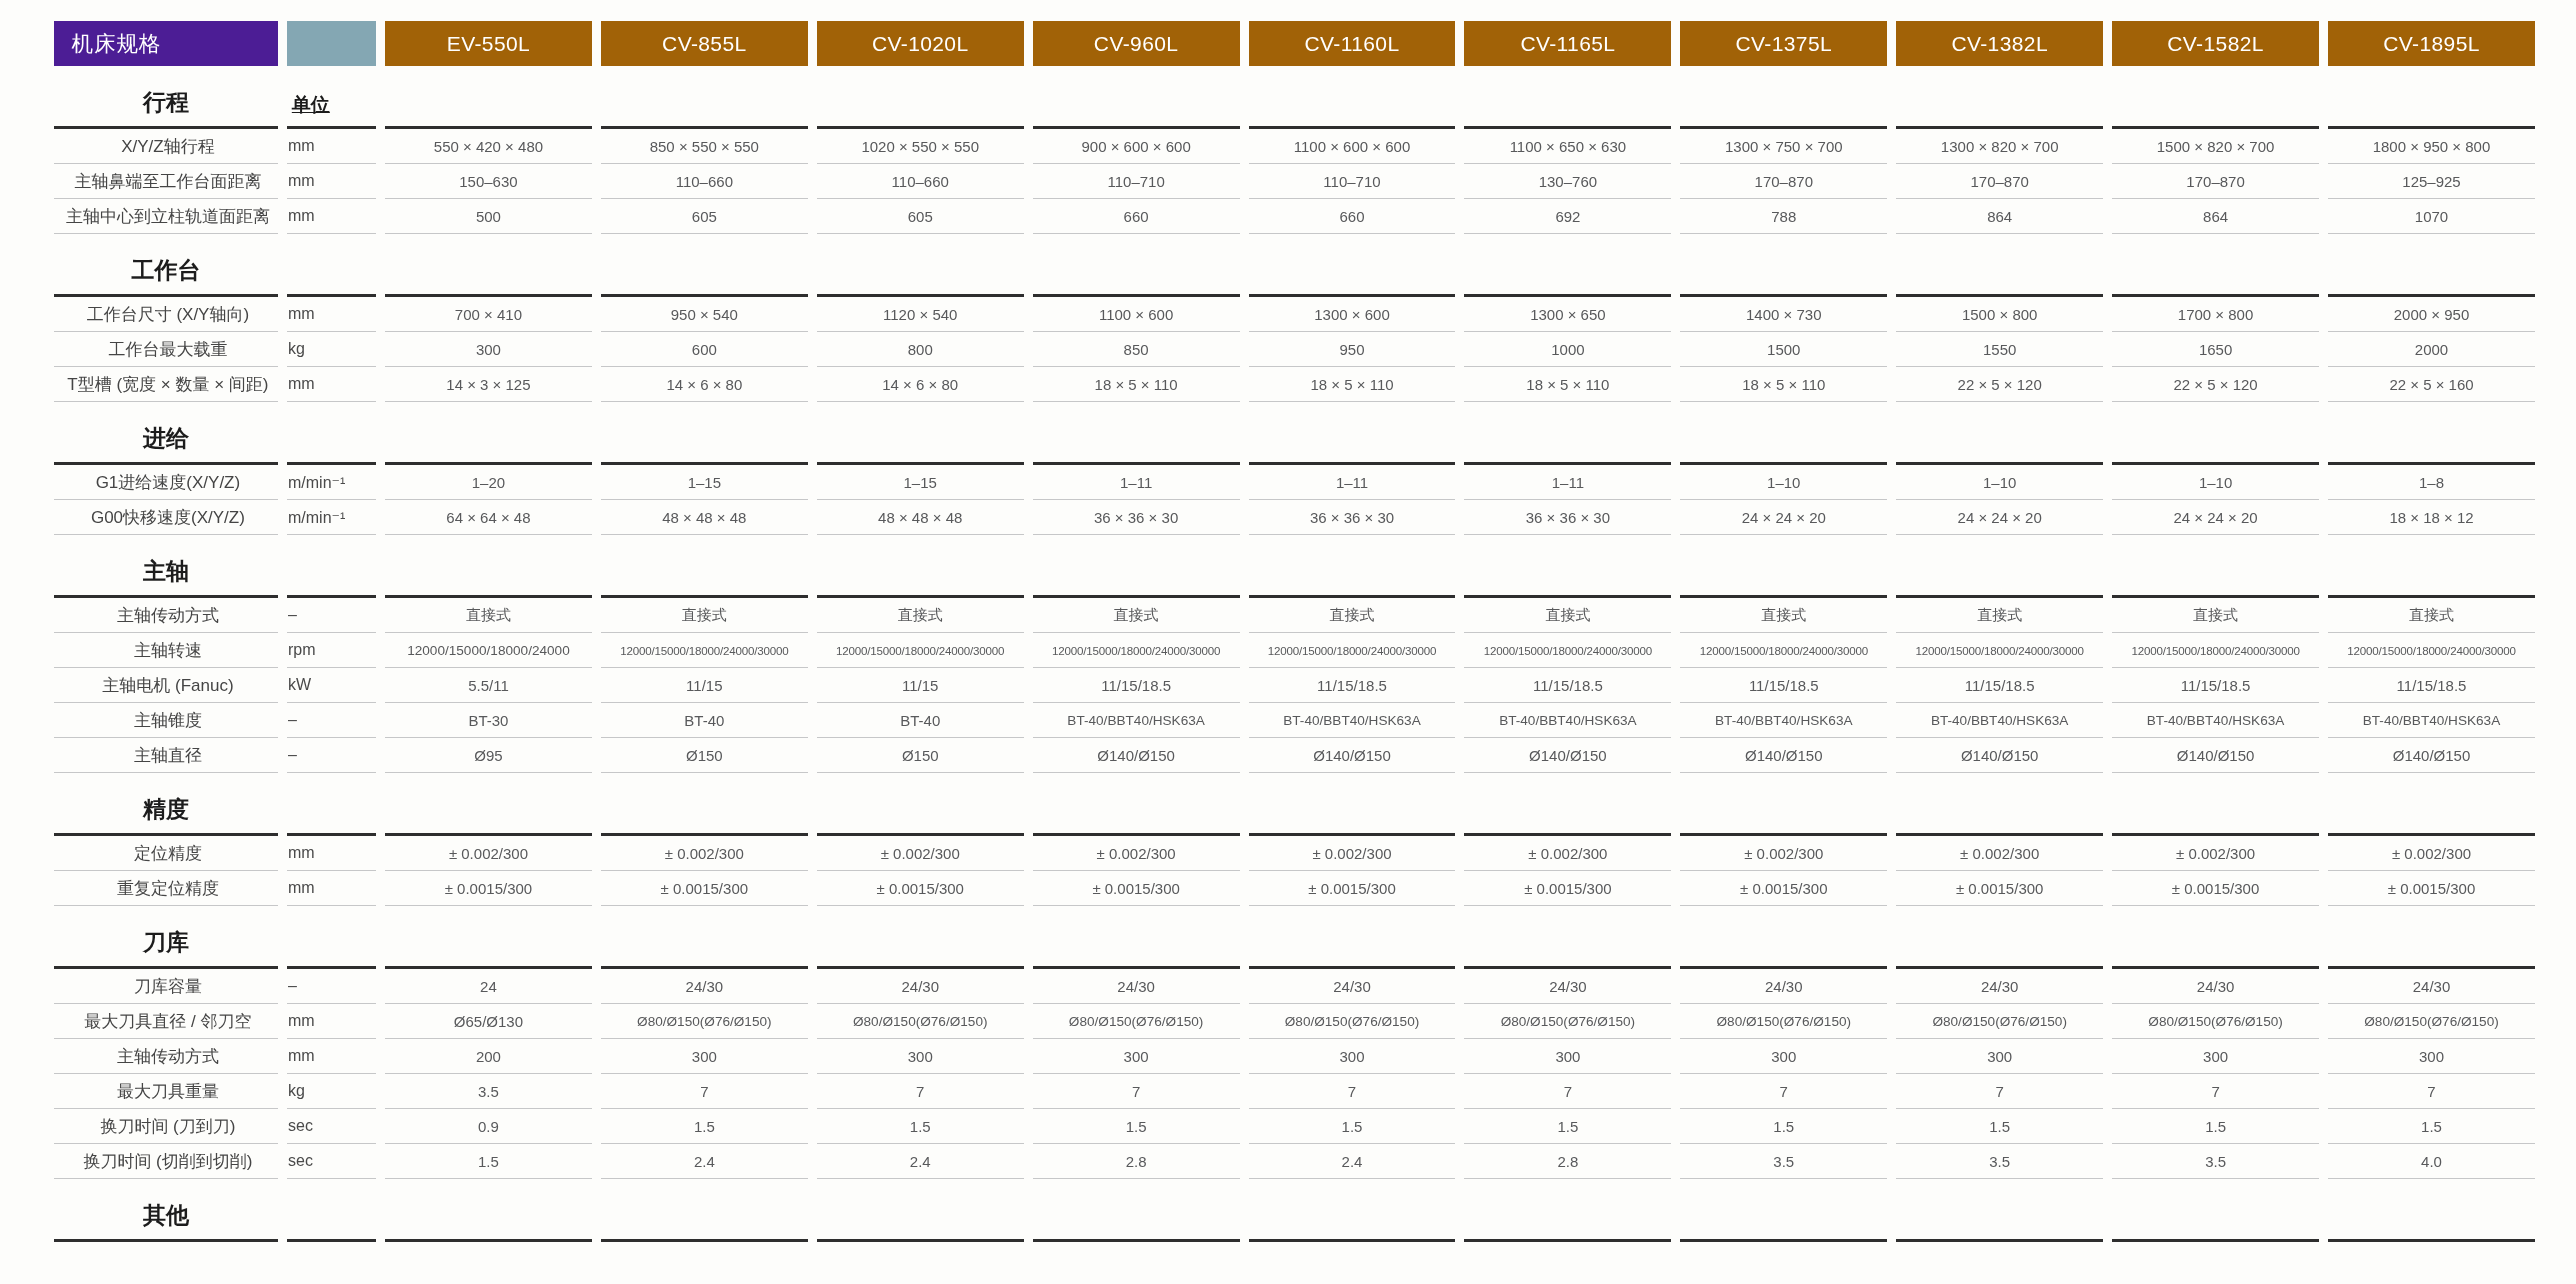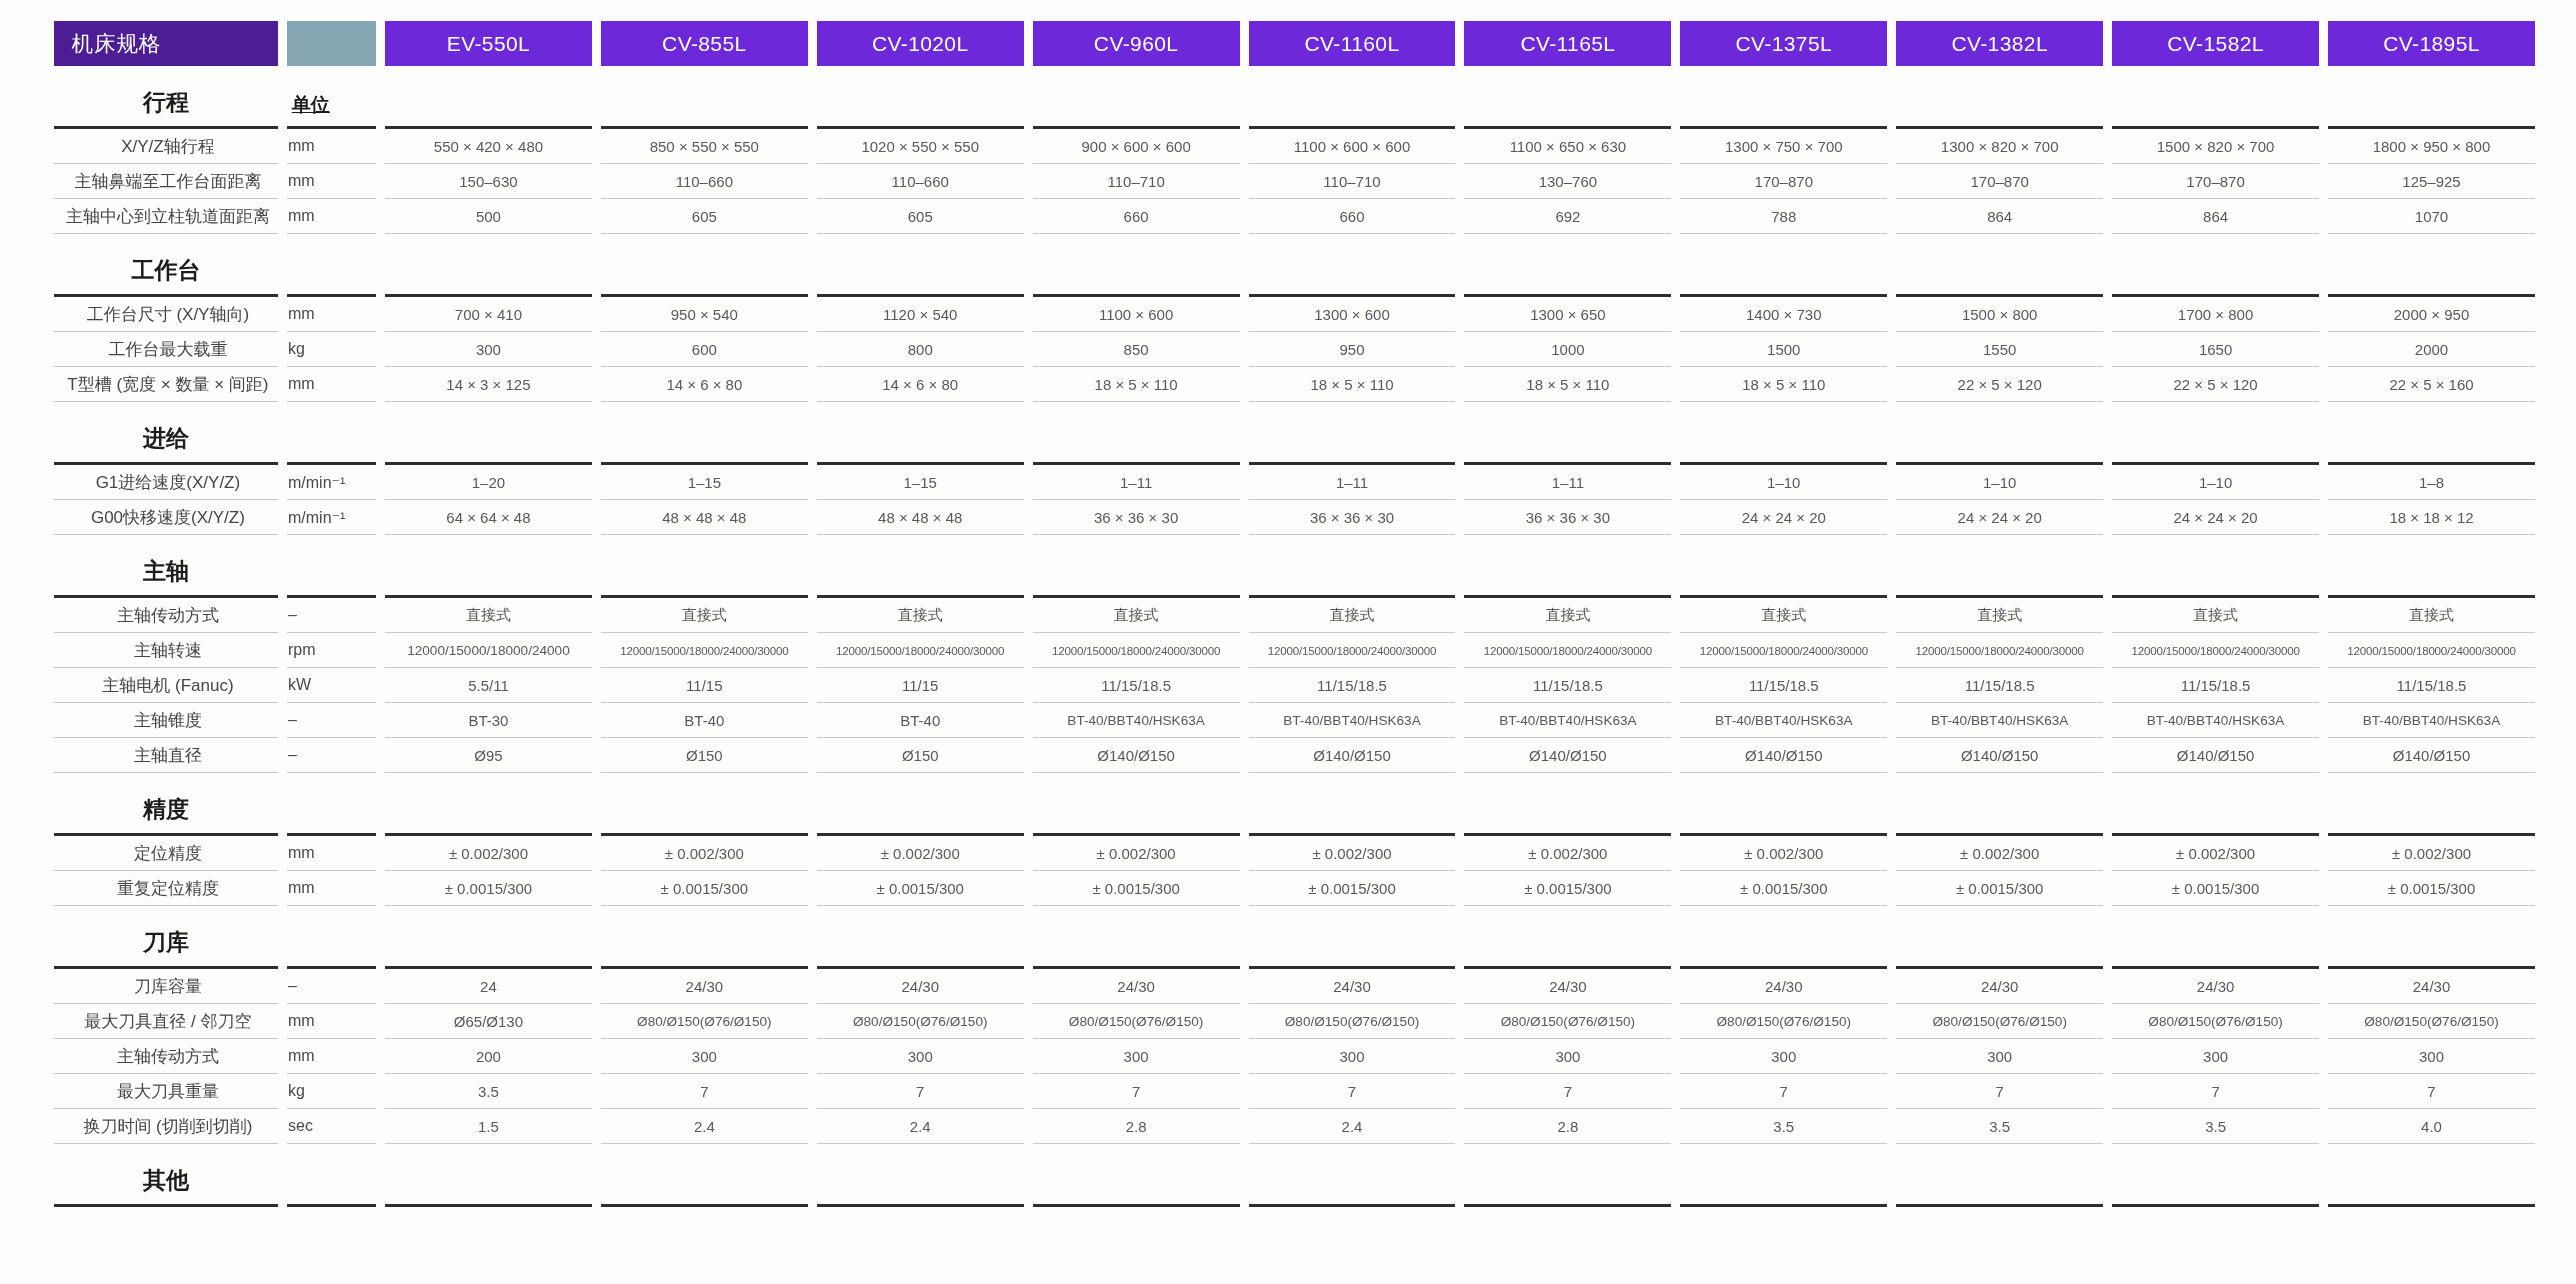--- a/index.html
+++ b/index.html
@@ -35,21 +35,21 @@
     background: #4c1d95;
     color: #ffffff;
     font-size: 21.6px;
     padding-left: 17.6px;
     letter-spacing: 0.8px;
   }
   td.brand-empty {
     background: #84a7b3;
   }
   th.model-th {
-    background: #6d28d9;
+    background: #a16207;
     color: #ffffff;
     font-size: 21px;
     font-weight: normal;
     text-align: center;
     letter-spacing: 0.4px;
   }
 
   
   tr.title-row td {
     border-bottom: 3.2px solid #2e2e2e;
@@ -495,20 +495,34 @@
           <td class="value-cell">7</td>
           <td class="value-cell">7</td>
           <td class="value-cell">7</td>
           <td class="value-cell">7</td>
           <td class="value-cell">7</td>
           <td class="value-cell">7</td>
           <td class="value-cell">7</td>
           <td class="value-cell">7</td>
         </tr>
         <tr class="data-row">
+          <td class="row-label">换刀时间 (刀到刀)</td>
+          <td class="unit-cell">sec</td>
+          <td class="value-cell">0.9</td>
+          <td class="value-cell">1.5</td>
+          <td class="value-cell">1.5</td>
+          <td class="value-cell">1.5</td>
+          <td class="value-cell">1.5</td>
+          <td class="value-cell">1.5</td>
+          <td class="value-cell">1.5</td>
+          <td class="value-cell">1.5</td>
+          <td class="value-cell">1.5</td>
+          <td class="value-cell">1.5</td>
+        </tr>
+        <tr class="data-row">
           <td class="row-label">换刀时间 (切削到切削)</td>
           <td class="unit-cell">sec</td>
           <td class="value-cell">1.5</td>
           <td class="value-cell">2.4</td>
           <td class="value-cell">2.4</td>
           <td class="value-cell">2.8</td>
           <td class="value-cell">2.4</td>
           <td class="value-cell">2.8</td>
           <td class="value-cell">3.5</td>
           <td class="value-cell">3.5</td>

